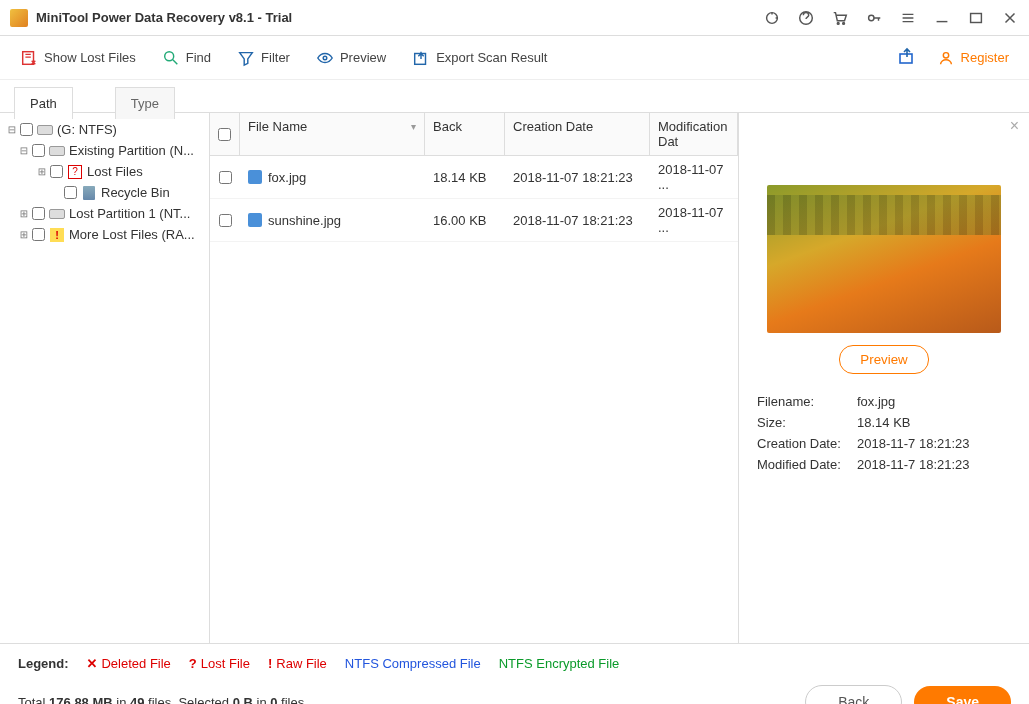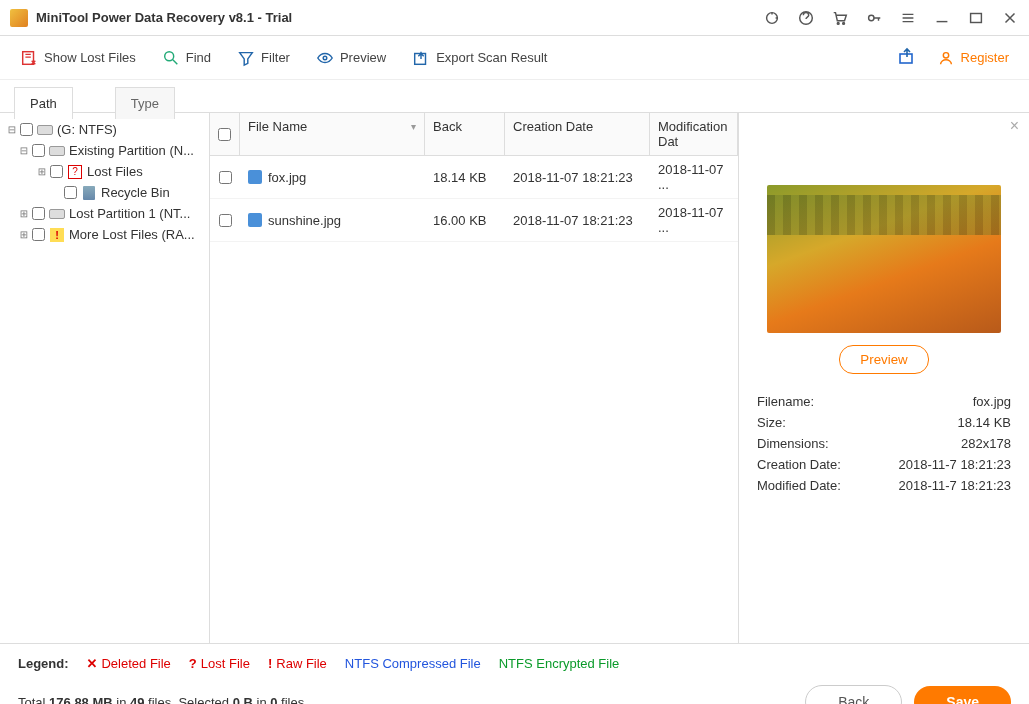--- a/index.html
+++ b/index.html
@@ -46,21 +46,21 @@
 .frow .fname { display: flex; align-items: center; gap: 6px; }
 .frow .ficon { width: 14px; height: 14px; background: #4a90d9; border-radius: 2px; }
 .sort-arrow { position: absolute; right: 8px; top: 8px; color: #999; font-size: 10px; }
 
 .preview { width: 290px; padding: 12px 18px; position: relative; }
 .preview .close { position: absolute; right: 10px; top: 4px; color: #aaa; cursor: pointer; font-size: 16px; }
 .preview-img { width: 234px; height: 148px; margin: 60px auto 12px; background: linear-gradient(160deg,#8a9a2a 0%,#d6a82a 35%,#e67a1a 60%,#b85a1a 100%); border-radius: 2px; position: relative; overflow: hidden; }
 .preview-img::before { content: ""; position: absolute; top: 10px; left: 0; right: 0; height: 40px; background: repeating-linear-gradient(90deg,#3a4a1a 0 8px,#6a7a2a 8px 16px); opacity: .4; }
 .preview-btn { display: block; margin: 0 auto 20px; padding: 6px 20px; border: 1px solid #ff7a00; color: #ff7a00; background: #fff; border-radius: 14px; cursor: pointer; }
 .meta { font-size: 13px; }
-.meta-row { display: flex; margin-bottom: 6px; justify-content: space-between; }
+.meta-row { display: flex; margin-bottom: 6px; }
 .meta-row .k { width: 100px; }
 
 .legend { padding: 12px 18px 4px; border-top: 1px solid #ddd; font-size: 13px; display: flex; gap: 18px; align-items: center; }
 .legend .lbl { font-weight: 600; }
 .legend .del { color: #d00; }
 .legend .lost { color: #d00; }
 .legend .raw { color: #d00; }
 .legend .comp { color: #2255dd; }
 .legend .enc { color: #0a9a2a; }
 .legend .mark { font-weight: 700; margin-right: 4px; }
@@ -284,24 +284,20 @@
     <div class="meta">
       <div class="meta-row">
           <span class="k">Filename:</span>
           <span>fox.jpg</span>
         </div>
       <div class="meta-row">
           <span class="k">Size:</span>
           <span>18.14 KB</span>
         </div>
       <div class="meta-row">
-          <span class="k">Dimensions:</span>
-          <span>282x178</span>
-        </div>
-      <div class="meta-row">
           <span class="k">Creation Date:</span>
           <span>2018-11-7 18:21:23</span>
         </div>
       <div class="meta-row">
           <span class="k">Modified Date:</span>
           <span>2018-11-7 18:21:23</span>
         </div>
     </div>
   </div>
 </div>

